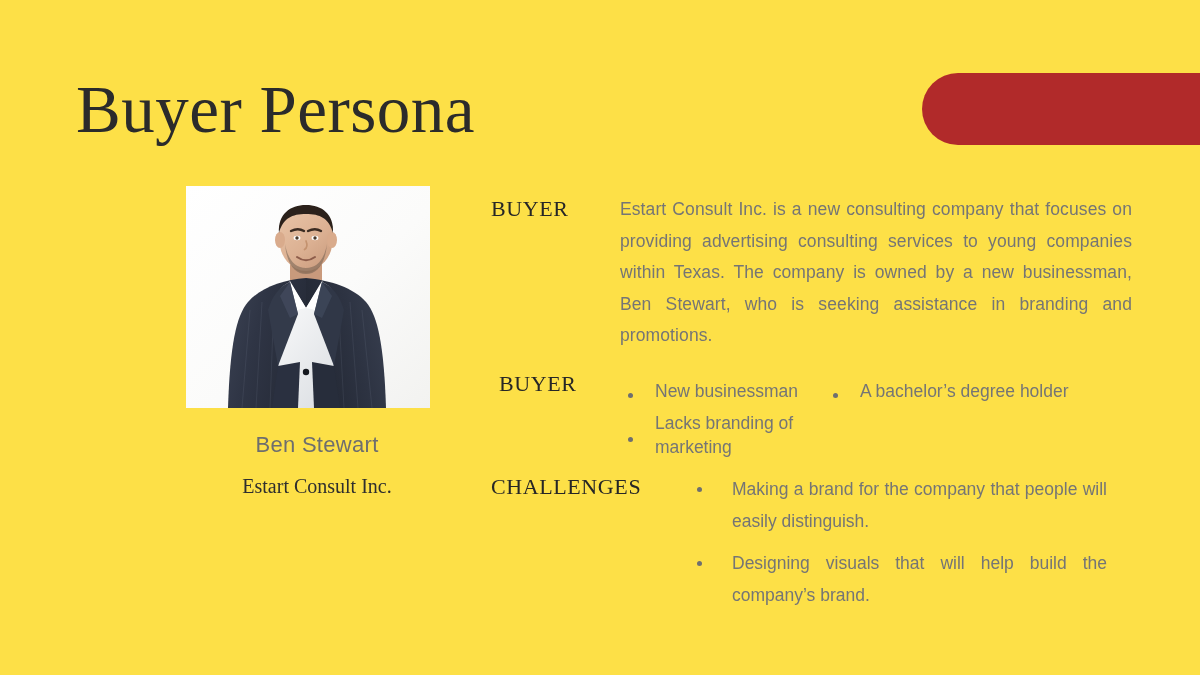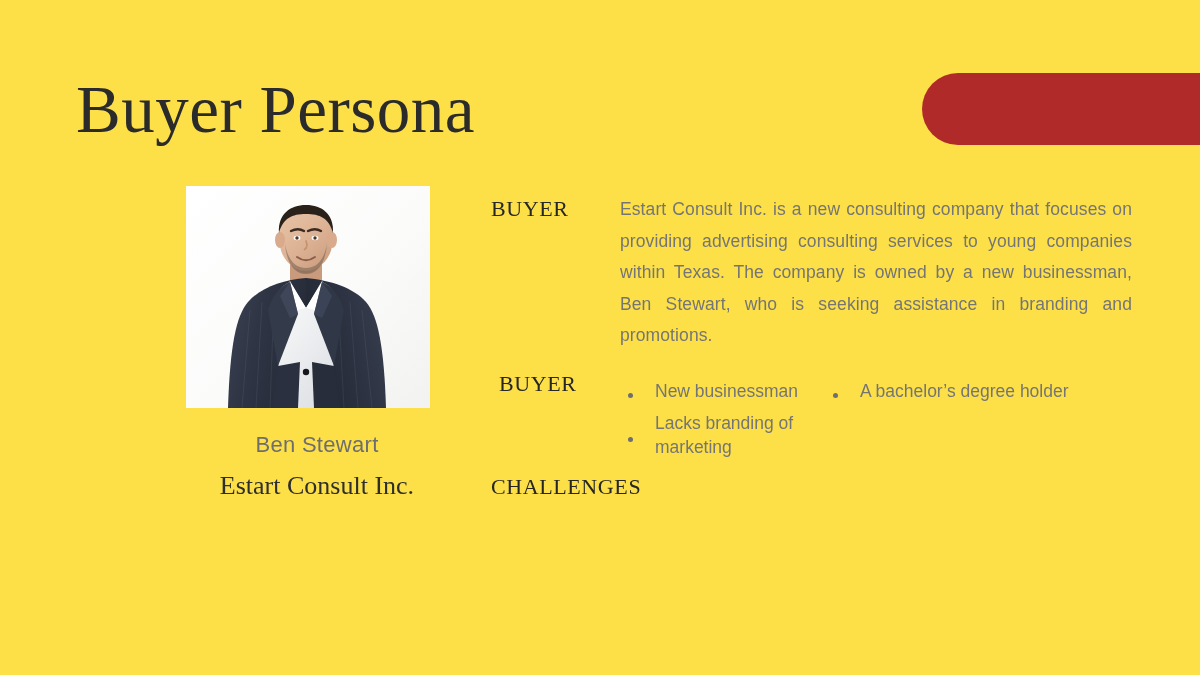--- a/index.html
+++ b/index.html
@@ -69,21 +69,21 @@
     color: #6e6e6e;
     letter-spacing: 0.3px;
   }
   .person-company {
     position: absolute;
     left: 186px;
     top: 472px;
     width: 262px;
     text-align: center;
     font-family: "Liberation Serif", "DejaVu Serif", serif;
-    font-size: 26px;
+    font-size: 20px;
     line-height: 28px;
     color: #2e2e2e;
   }
 
   
   .section-label {
     position: absolute;
     font-family: "Liberation Serif", "DejaVu Serif", serif;
     font-size: 22px;
     line-height: 29px;
@@ -289,14 +289,24 @@
       <span class="bullet-text">A bachelor’s degree holder</span>
     </div>
     <div class="bullet-row offset-down">
       <span class="bullet-dot"></span>
       <span class="bullet-text">Lacks branding of marketing</span>
     </div>
   </div>
 
   <div class="section-label label-challenges">CHALLENGES</div>
 
+  <div class="challenges-list">
+    <div class="challenge-item">
+      <span class="bullet-dot"></span>
+      <span class="challenge-text">Making a brand for the company that people will easily distinguish.</span>
+    </div>
+    <div class="challenge-item">
+      <span class="bullet-dot"></span>
+      <span class="challenge-text">Designing visuals that will help build the company’s brand.</span>
+    </div>
+  </div>
 
 </div>
 
 </body></html>

